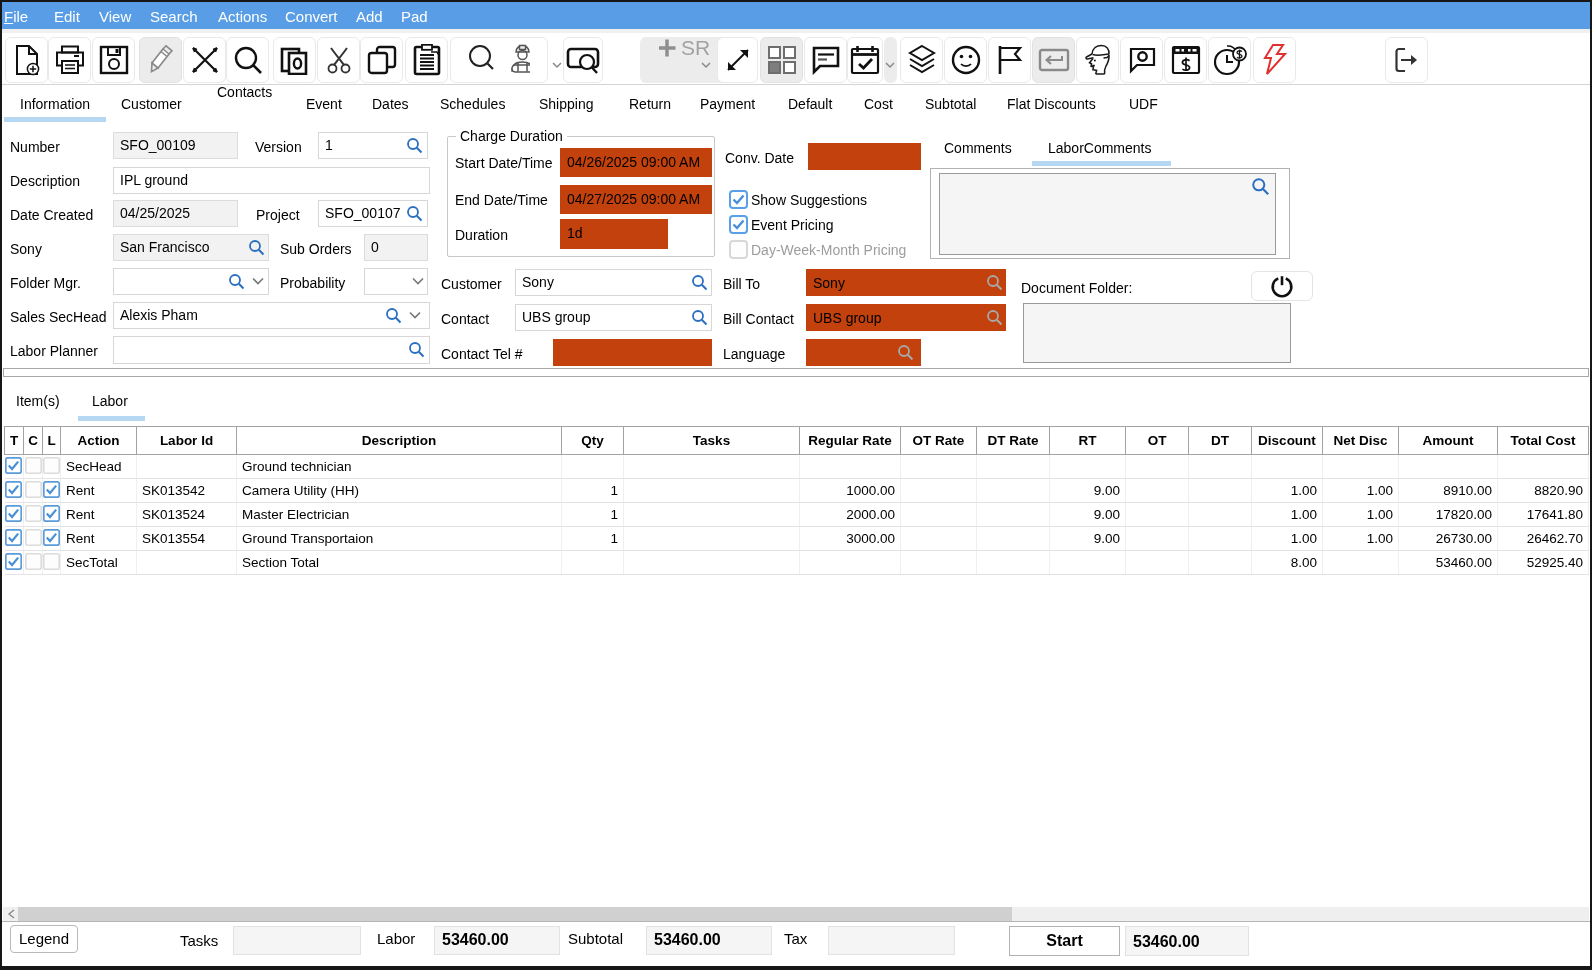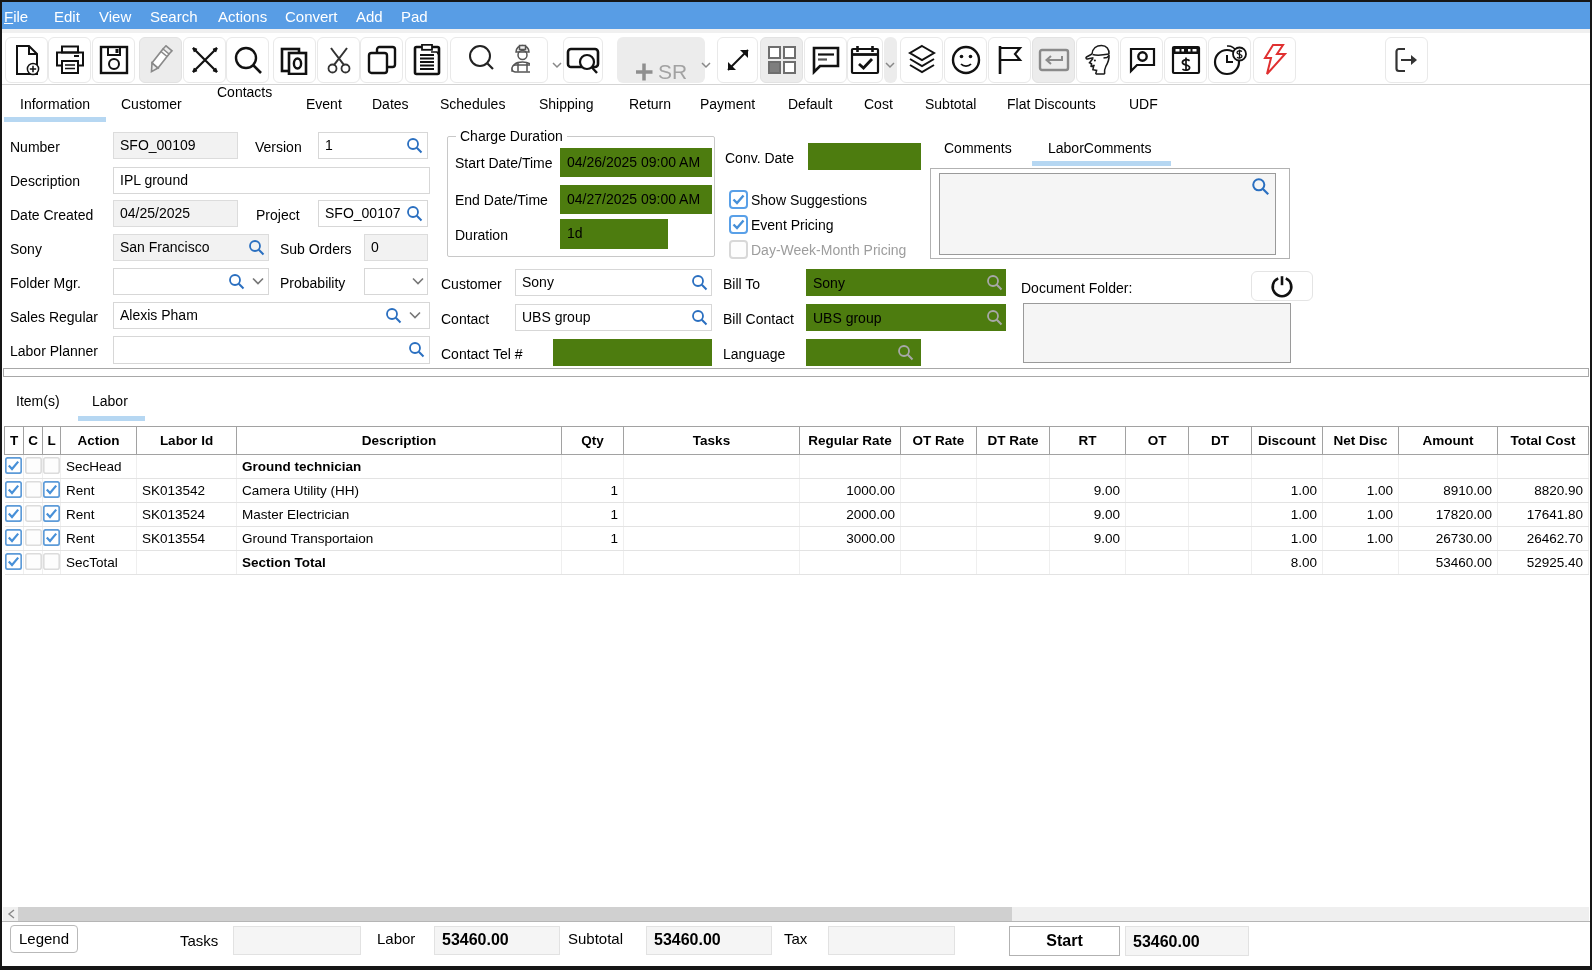--- a/index.html
+++ b/index.html
@@ -10,30 +10,30 @@
 #mstrip{position:absolute;left:2px;top:29px;width:1588px;height:4px;background:#f0f0f0}
 .tbtn{position:absolute;top:37px;width:43px;height:46px;border:1px solid #e9e9e9;border-radius:6px;background:#fff;display:flex;align-items:center;justify-content:center}
 .tbtn.g{background:#ececec;border-color:#e2e2e2}
 .tsep{position:absolute;top:37px;height:46px;background:#ececec;border-radius:6px}
 #tbline{position:absolute;left:2px;top:84px;width:1588px;height:1px;background:#d4d4d4}
 .tab{position:absolute;font-size:14px;color:#000;white-space:nowrap}
 .tabu{position:absolute;background:#b6d7f2;height:5px}
 .lbl{position:absolute;font-size:14px;color:#000;white-space:nowrap}
 .fld{position:absolute;border:1px solid #d7d7d7;background:#fff;font-size:14px;color:#000;padding:3px 6px;overflow:hidden;white-space:nowrap;line-height:19px}
 .fld.gy{background:#f2f2f2;border-color:#dcdcdc}
-.fld.nb{background:#4d7c0f;border:none;padding:5px 7px}
+.fld.nb{background:#c2410c;border:none;padding:5px 7px}
 .chev{position:absolute;width:10px;height:10px}
 .ckb{position:absolute;width:19px;height:19px}
 #fsep1{position:absolute;left:3px;top:368px;width:1586px;height:9px;border:1px solid #a8a8a8;background:#fff}
 #grid{position:absolute;left:4px;top:426px;border-collapse:collapse;table-layout:fixed}
 #grid th{border:1px solid #a2a2a2;font-size:13.5px;font-weight:bold;height:28px;padding:0;background:#fff;overflow:hidden}
 #grid td{border-right:1px solid #efefef;border-bottom:1px solid #e3e3e3;font-size:13.5px;height:24px;padding:0 5px;white-space:nowrap;overflow:hidden}
 #grid td.c{text-align:center;padding:0}
 #grid td.r{text-align:right}
-#grid td.b{font-weight:bold}
+#grid td.b{font-weight:normal}
 #hscroll{position:absolute;left:3px;top:907px;width:1586px;height:14px;background:#efefef}
 #hthumb{position:absolute;left:18px;top:907px;width:994px;height:14px;background:#d0d0d0}
 #bbline{position:absolute;left:2px;top:921px;width:1588px;height:1px;background:#b5b5b5}
 .bfld{position:absolute;border:1px solid #e2e2e2;background:#f5f5f5;font-size:16px;font-weight:bold;padding:4px 7px;white-space:nowrap}
 .bord{position:absolute;background:#161616;z-index:50}
 </style></head>
 <body>
 <div id="menubar">
 <span class="menu" style="left:2px"><u>F</u>ile</span>
 <span class="menu" style="left:52px">Edit</span>
@@ -137,21 +137,21 @@
 <div class="chev" style="left:552px;top:55px"><svg width="10" height="8">
       <path d="M1 2l4 4 4-4" fill="none" stroke="#888" stroke-width="1.5"></path>
     </svg></div>
 <div class="tbtn" style="left:563px;width:40px">
     <svg width="34" height="30" viewBox="0 0 34 30">
       <rect x="2" y="4" width="30" height="18" rx="3" fill="none" stroke="#111" stroke-width="2.6"></rect>
       <circle cx="21" cy="17" r="7" fill="#fff" stroke="#111" stroke-width="2.2"></circle>
       <path d="M26 22.5L31 28" stroke="#111" stroke-width="2.4"></path>
     </svg>
   </div>
-<div class="tsep" style="left:617px;width:88px;display:flex;align-items:flex-end;justify-content:center">
+<div class="tsep" style="left:640px;width:88px;display:flex;align-items:flex-start;justify-content:center">
     <svg width="50" height="22" viewBox="0 0 50 22">
       <path d="M8 2.5v17M-0.5 11h17" stroke="#8f8f8f" stroke-width="3.5"></path>
       <text x="22" y="18" font-size="21" fill="#a2a2a2" font-family="Liberation Sans">SR</text>
     </svg>
   </div>
 <div class="chev" style="left:701px;top:55px"><svg width="10" height="8">
       <path d="M1 2l4 4 4-4" fill="none" stroke="#888" stroke-width="1.5"></path>
     </svg></div>
 <div class="tbtn" style="left:717px;width:41px">
     <svg width="28" height="28" viewBox="0 0 28 28">
@@ -322,21 +322,21 @@
     <path d="M10.8 10.8L15.5 15.5" stroke="#2a6fc0" stroke-width="2"></path>
   </svg>
 <svg class="a" style="left:252px;top:277px" width="12" height="9">
     <path d="M1 1.5l5 5 5-5" fill="none" stroke="#777" stroke-width="1.6"></path>
   </svg>
 <div class="lbl" style="left:280px;top:275px">Probability</div>
 <div class="fld" style="left:364px;top:268px;width:64px;height:27px"></div>
 <svg class="a" style="left:412px;top:277px" width="12" height="9">
     <path d="M1 1.5l5 5 5-5" fill="none" stroke="#777" stroke-width="1.6"></path>
   </svg>
-<div class="lbl" style="left:10px;top:309px">Sales Regular</div>
+<div class="lbl" style="left:10px;top:309px">Sales SecHead</div>
 <div class="fld" style="left:113px;top:302px;width:317px;height:27px">Alexis Pham</div>
 <svg class="a" style="left:385px;top:307px" width="18" height="18" viewBox="0 0 18 18">
     <circle cx="7" cy="7" r="5" fill="none" stroke="#2a6fc0" stroke-width="1.8"></circle>
     <path d="M10.8 10.8L15.5 15.5" stroke="#2a6fc0" stroke-width="2"></path>
   </svg>
 <svg class="a" style="left:409px;top:311px" width="12" height="9">
     <path d="M1 1.5l5 5 5-5" fill="none" stroke="#777" stroke-width="1.6"></path>
   </svg>
 <div class="lbl" style="left:10px;top:343px">Labor Planner</div>
 <div class="fld" style="left:113px;top:336px;width:317px;height:28px"></div>

